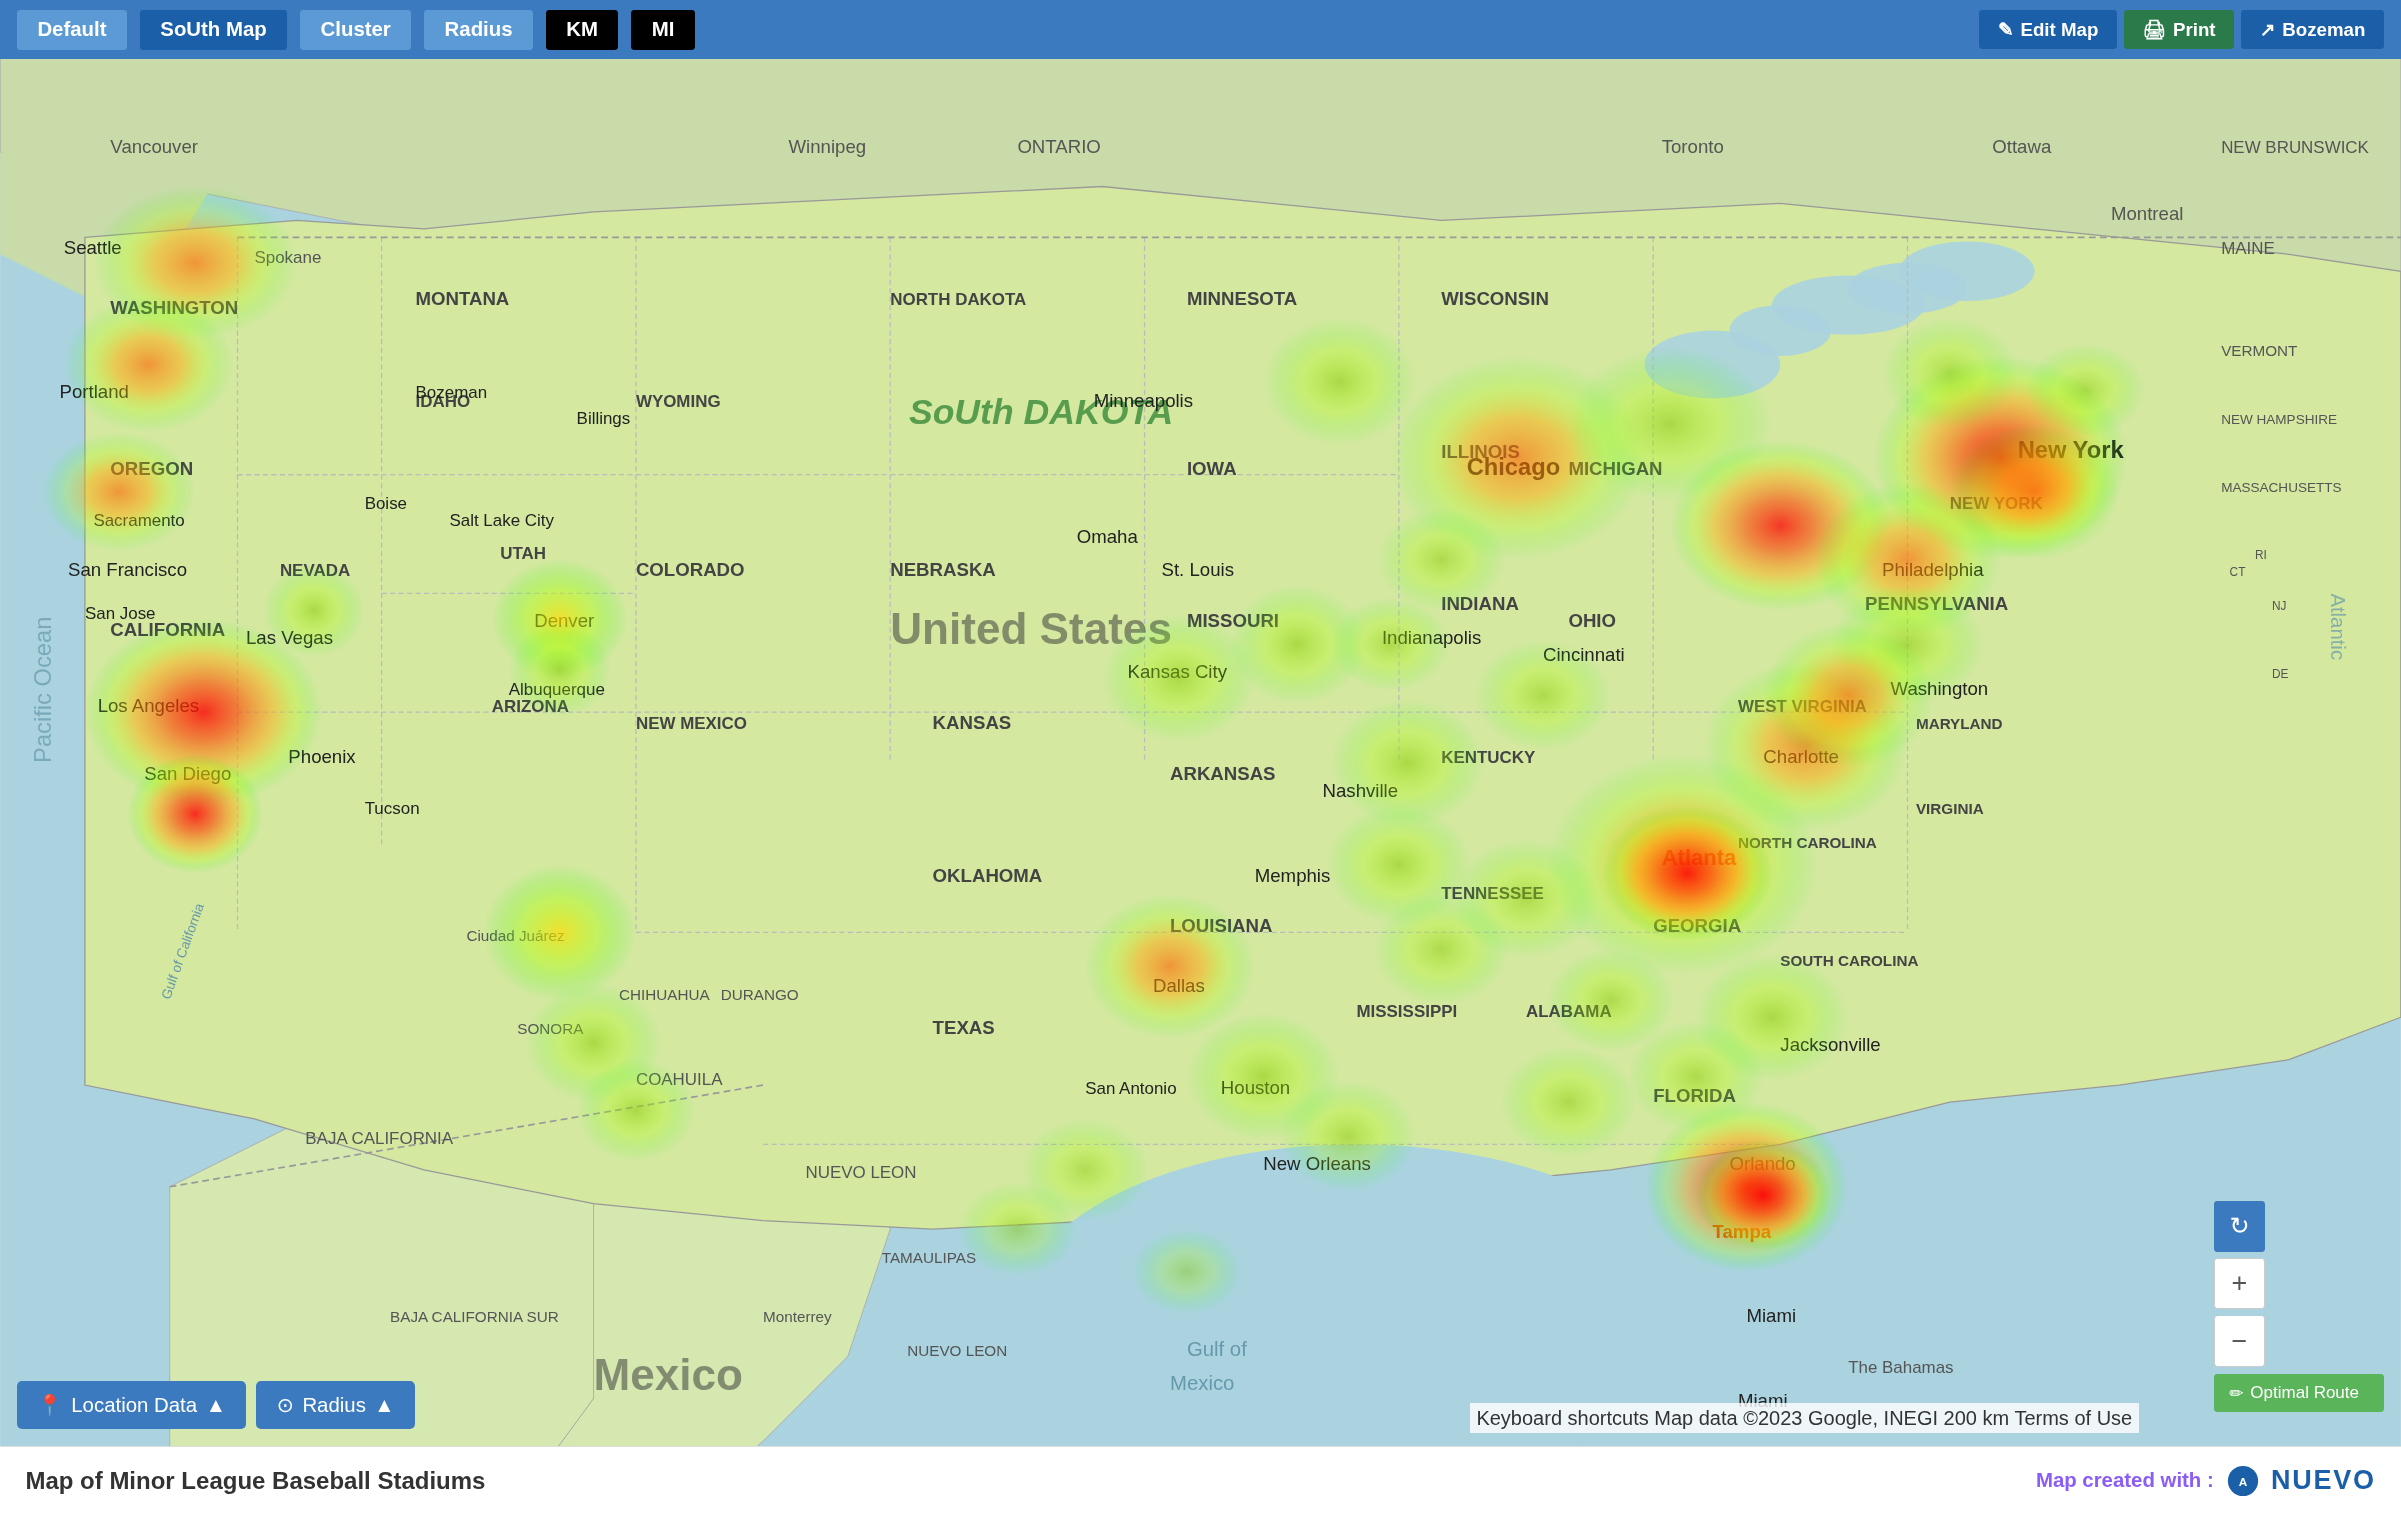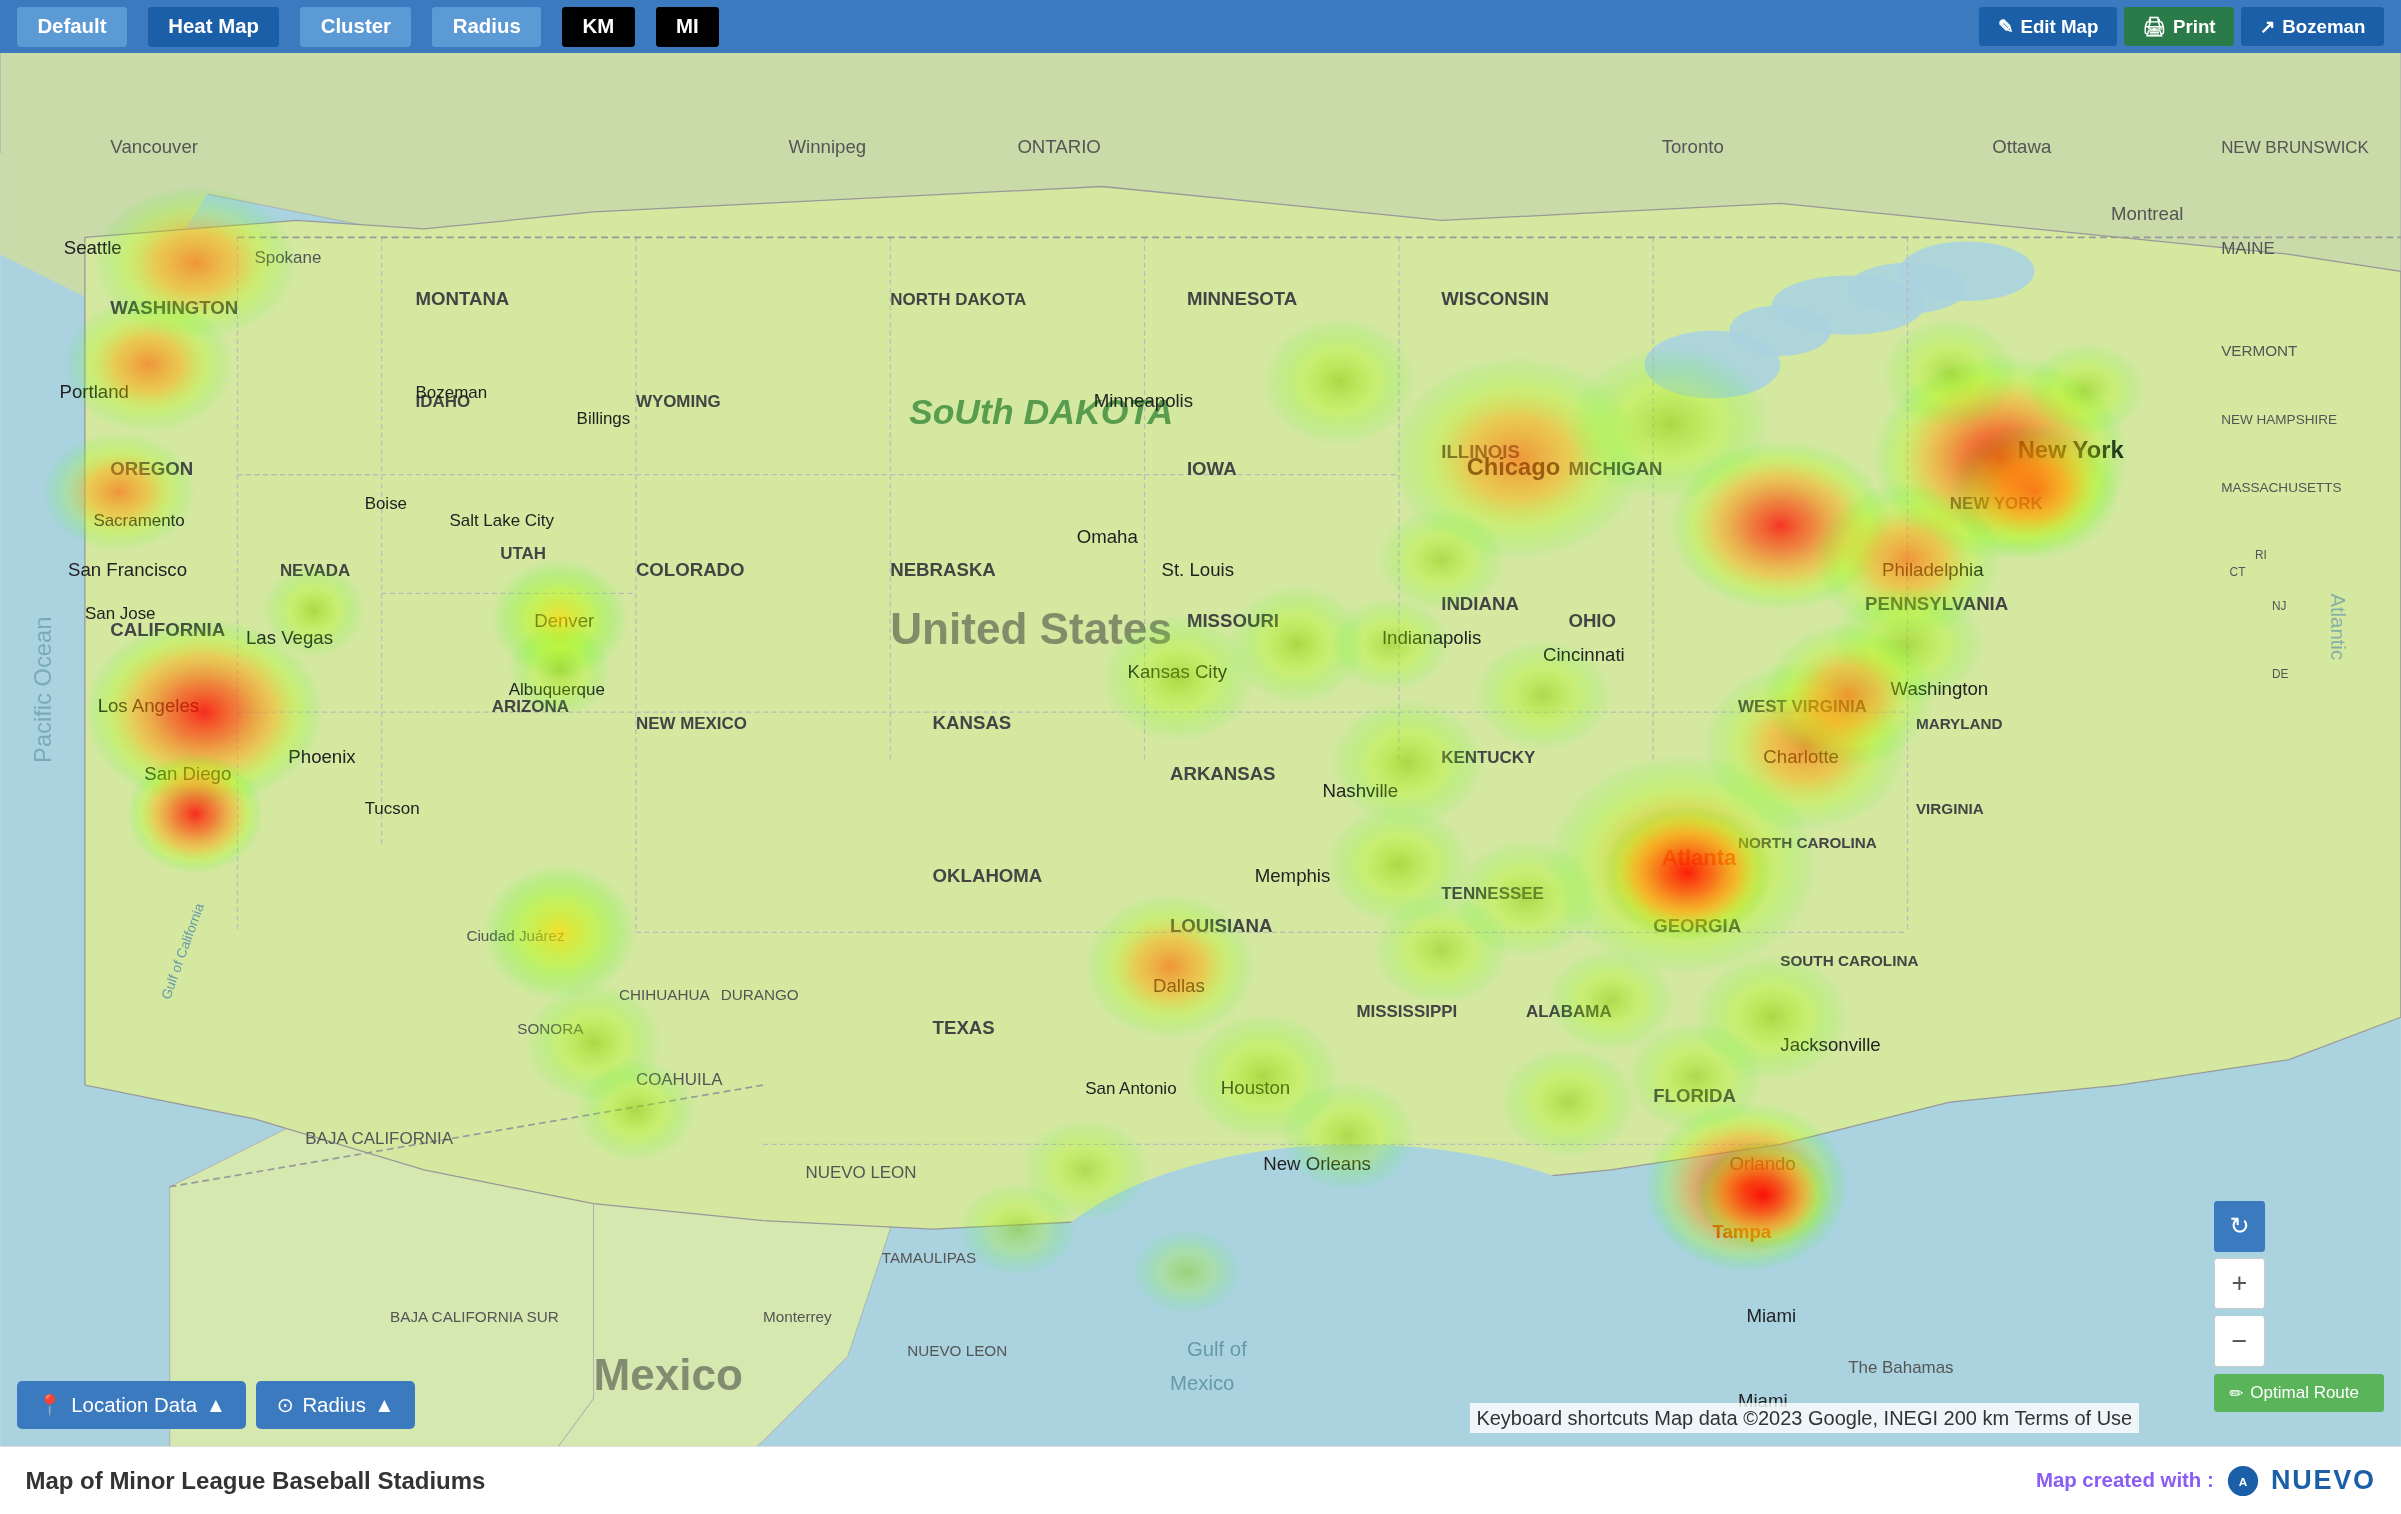--- a/index.html
+++ b/index.html
@@ -9,27 +9,27 @@
       position: relative;
       width: 2401px;
       height: 1514px;
       overflow: hidden;
     }
 
     
     .toolbar {
       position: absolute;
       top: 0; left: 0; right: 0;
-      height: 53px;
+      height: 59px;
       background: #3b7abf;
       display: flex;
       align-items: center;
       padding: 0 17px;
       z-index: 100;
-      gap: 21px;
+      gap: 13px;
     }
 
     .toolbar-btn {
       padding: 8.5px 20.4px;
       border-radius: 3.4px;
       border: none;
       cursor: pointer;
       font-size: 20.4px;
       font-weight: 600;
       color: white;
@@ -483,21 +483,21 @@
 
     <ellipse cx="1590" cy="1340" rx="80" ry="65" fill="url(#heat-green-sm)" opacity="0.65"></ellipse>
 
     <ellipse cx="1280" cy="1380" rx="75" ry="60" fill="url(#heat-green-sm)" opacity="0.6"></ellipse>
     <ellipse cx="1200" cy="1450" rx="70" ry="55" fill="url(#heat-green-sm)" opacity="0.6"></ellipse>
     <ellipse cx="1400" cy="1500" rx="65" ry="50" fill="url(#heat-green-sm)" opacity="0.55"></ellipse>
   </svg>
 
   <div class="toolbar">
     <button class="toolbar-btn btn-default">Default</button>
-    <button class="toolbar-btn btn-active">Heat Map</button>
+    <button class="toolbar-btn btn-active">SoUth Map</button>
     <button class="toolbar-btn btn-default">Cluster</button>
     <button class="toolbar-btn btn-default">Radius</button>
     <button class="toolbar-btn btn-unit">KM</button>
     <button class="toolbar-btn btn-unit">MI</button>
 
     <div class="toolbar-right">
       <button class="toolbar-right-btn btn-edit">
         <span>✎</span>
         <span>Edit Map</span>
       </button>

